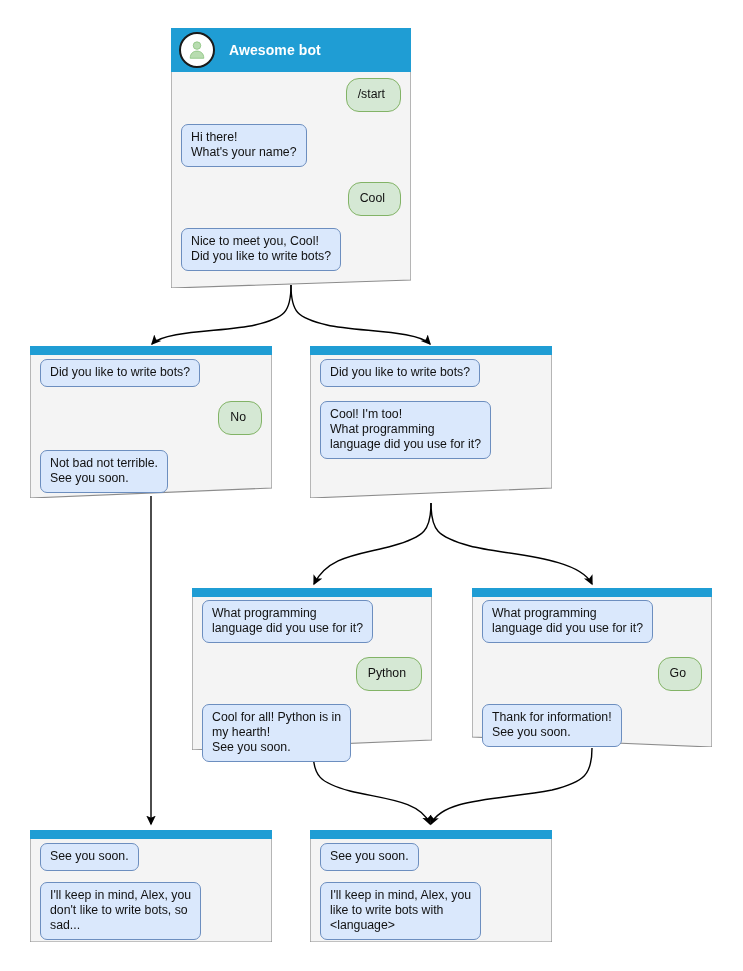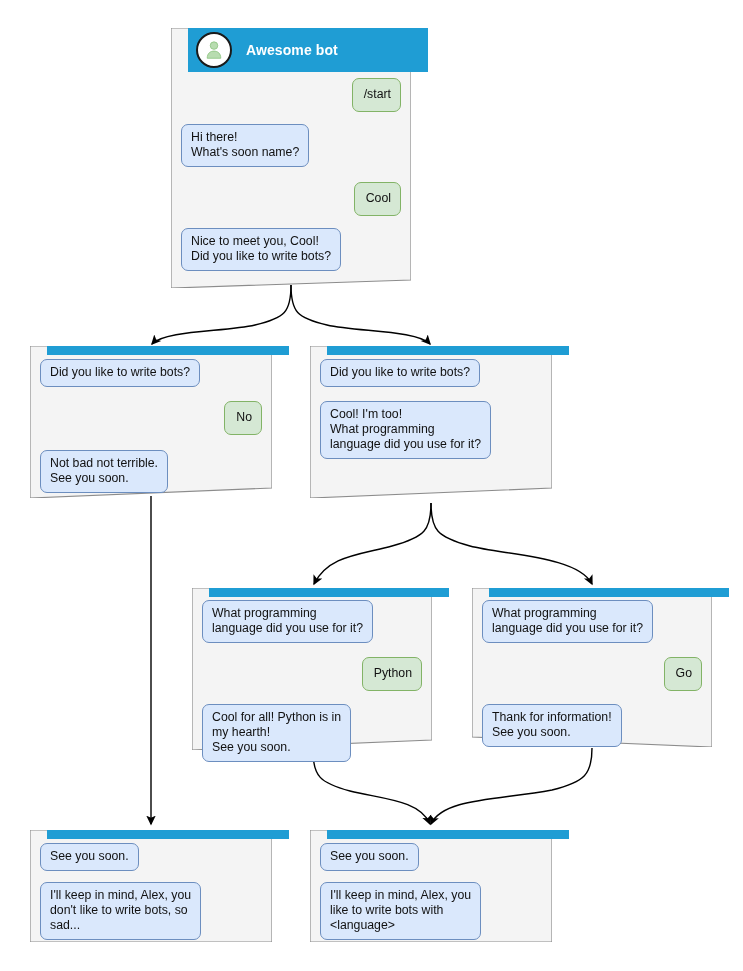--- a/index.html
+++ b/index.html
@@ -51,21 +51,21 @@
     position: relative;
     z-index: 1;
     width: 100%;
     height: 100%;
     box-sizing: border-box;
   }
 
   
   .chat-header {
     position: absolute;
-    left: 17px;
+    left: 0;
     top: 0;
     width: 100%;
     box-sizing: border-box;
     background: #1f9dd4;
     display: flex;
     align-items: center;
   }
   .chat-header.titled {
     height: 44px;
     padding-left: 8px;
@@ -124,21 +124,22 @@
     white-space: pre-line;
     max-width: 78%;
   }
   .bubble.bot {
     background: #dae8fc;
     border-color: #6c8ebf;
   }
   .bubble.user {
     background: #d5e8d4;
     border-color: #82b366;
-    padding: 8px 9px 9px 11px;
+    padding: 8px 15px 9px 11px;
+    border-radius: 13px;
   }
 </style>
 </head>
 <body>
 
 <div id="canvas">
 
   <svg id="edges" viewBox="0 0 743 971" xmlns="http://www.w3.org/2000/svg">
     <defs>
       <marker id="arrow" markerWidth="10" markerHeight="10" refX="6" refY="4" orient="auto" markerUnits="strokeWidth">
@@ -175,21 +176,21 @@
         </div>
         <div class="bot-title">Awesome bot</div>
       </div>
 
       <div class="msgs" style="top:50px;">
         <div class="row user" style="margin-bottom:12px;">
           <div class="bubble user">/start</div>
         </div>
         <div class="row bot" style="margin-bottom:15px;">
           <div class="bubble bot">Hi there!
-What's soon name?</div>
+What's your name?</div>
         </div>
         <div class="row user" style="margin-bottom:12px;">
           <div class="bubble user">Cool</div>
         </div>
         <div class="row bot">
           <div class="bubble bot">Nice to meet you, Cool!
 Did you like to write bots?</div>
         </div>
       </div>
     </div>

